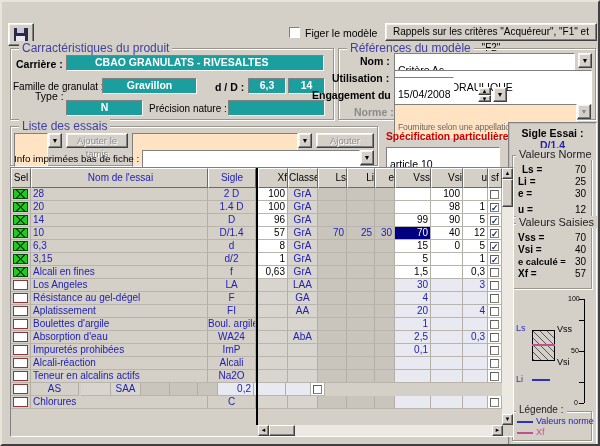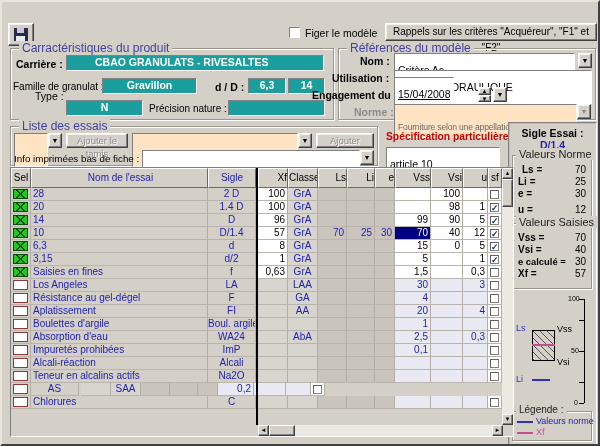--- a/index.html
+++ b/index.html
@@ -123,21 +123,21 @@
 
   <div class="groupbox" style="left:336px;top:46px;width:258px;height:72px;">
     <span class="grouplabel">Références du modèle</span>
   </div>
   <span class="lbl b" style="left:358px;top:53px;">Nom :</span>
   <input class="tfield" style="left: 392px; top: 51px; width: 181px; height: 15px;" value="Critère Ac">
   <div class="combo-arrow" style="left:576px;top:51px;height:15px;line-height:13px;"><span>▼</span></div>
   <span class="lbl b" style="left:330px;top:70px;">Utilisation :</span>
   <input class="tfield" style="left: 392px; top: 68px; width: 198px; height: 15px;" value="BETON HYDRAULIQUE">
   <span class="lbl b" style="left:310px;top:87px;">Engagement du :</span>
-  <input class="tfield" style="left: 392px; top: 75px; width: 60px; height: 15px; text-decoration: underline;" value="15/04/2008">
+  <input class="tfield" style="left: 392px; top: 75px; width: 60px; height: 15px;" value="15/04/2008">
   <div class="combo-arrow" style="left:476px;top:85px;width:13px;height:8px;line-height:7px;font-size:6px;"><span>▲</span></div>
   <div class="combo-arrow" style="left:476px;top:93px;width:13px;height:7px;line-height:6px;font-size:6px;"><span>▼</span></div>
   <div class="combo-arrow" style="left:491px;top:85px;height:15px;line-height:13px;"><span>▼</span></div>
   <span class="lbl b" style="left:352px;top:104px;color:#8a8a8a;">Norme :</span>
   <div class="tfield peach" style="left:392px;top:102px;width:183px;height:15px;font-size:8.6px;line-height:13px;color:#6a6a6a;letter-spacing:-0.2px;white-space:nowrap;overflow:hidden;">Fourniture selon une appellation normalisée XP P18-545</div>
   <div class="combo-arrow disabled" style="left:575px;top:102px;height:15px;line-height:13px;"><span>▼</span></div>
 
   <div class="groupbox" style="left:8px;top:124px;width:368px;height:40px;">
     <span class="grouplabel">Liste des essais</span>
   </div>
@@ -345,21 +345,21 @@
           <div class="gcell c-vsi"></div>
           <div class="gcell c-u">1</div>
           <div class="gcell c-sf">
             <div class="cb">✓</div>
           </div>
         </div>
         <div class="grow">
           <div class="gcell c-sel">
             <div class="selicon sel-on"></div>
           </div>
-          <div class="gcell c-nom">Saisies en fines</div>
+          <div class="gcell c-nom">Alcali en fines</div>
           <div class="gcell c-sigle">f</div>
           <div class="gcell c-xf">0,63</div>
           <div class="gcell c-classe">GrA</div>
           <div class="gcell c-ls"></div>
           <div class="gcell c-li"></div>
           <div class="gcell c-e"></div>
           <div class="gcell c-vss">1,5</div>
           <div class="gcell c-vsi"></div>
           <div class="gcell c-u">0,3</div>
           <div class="gcell c-sf">

